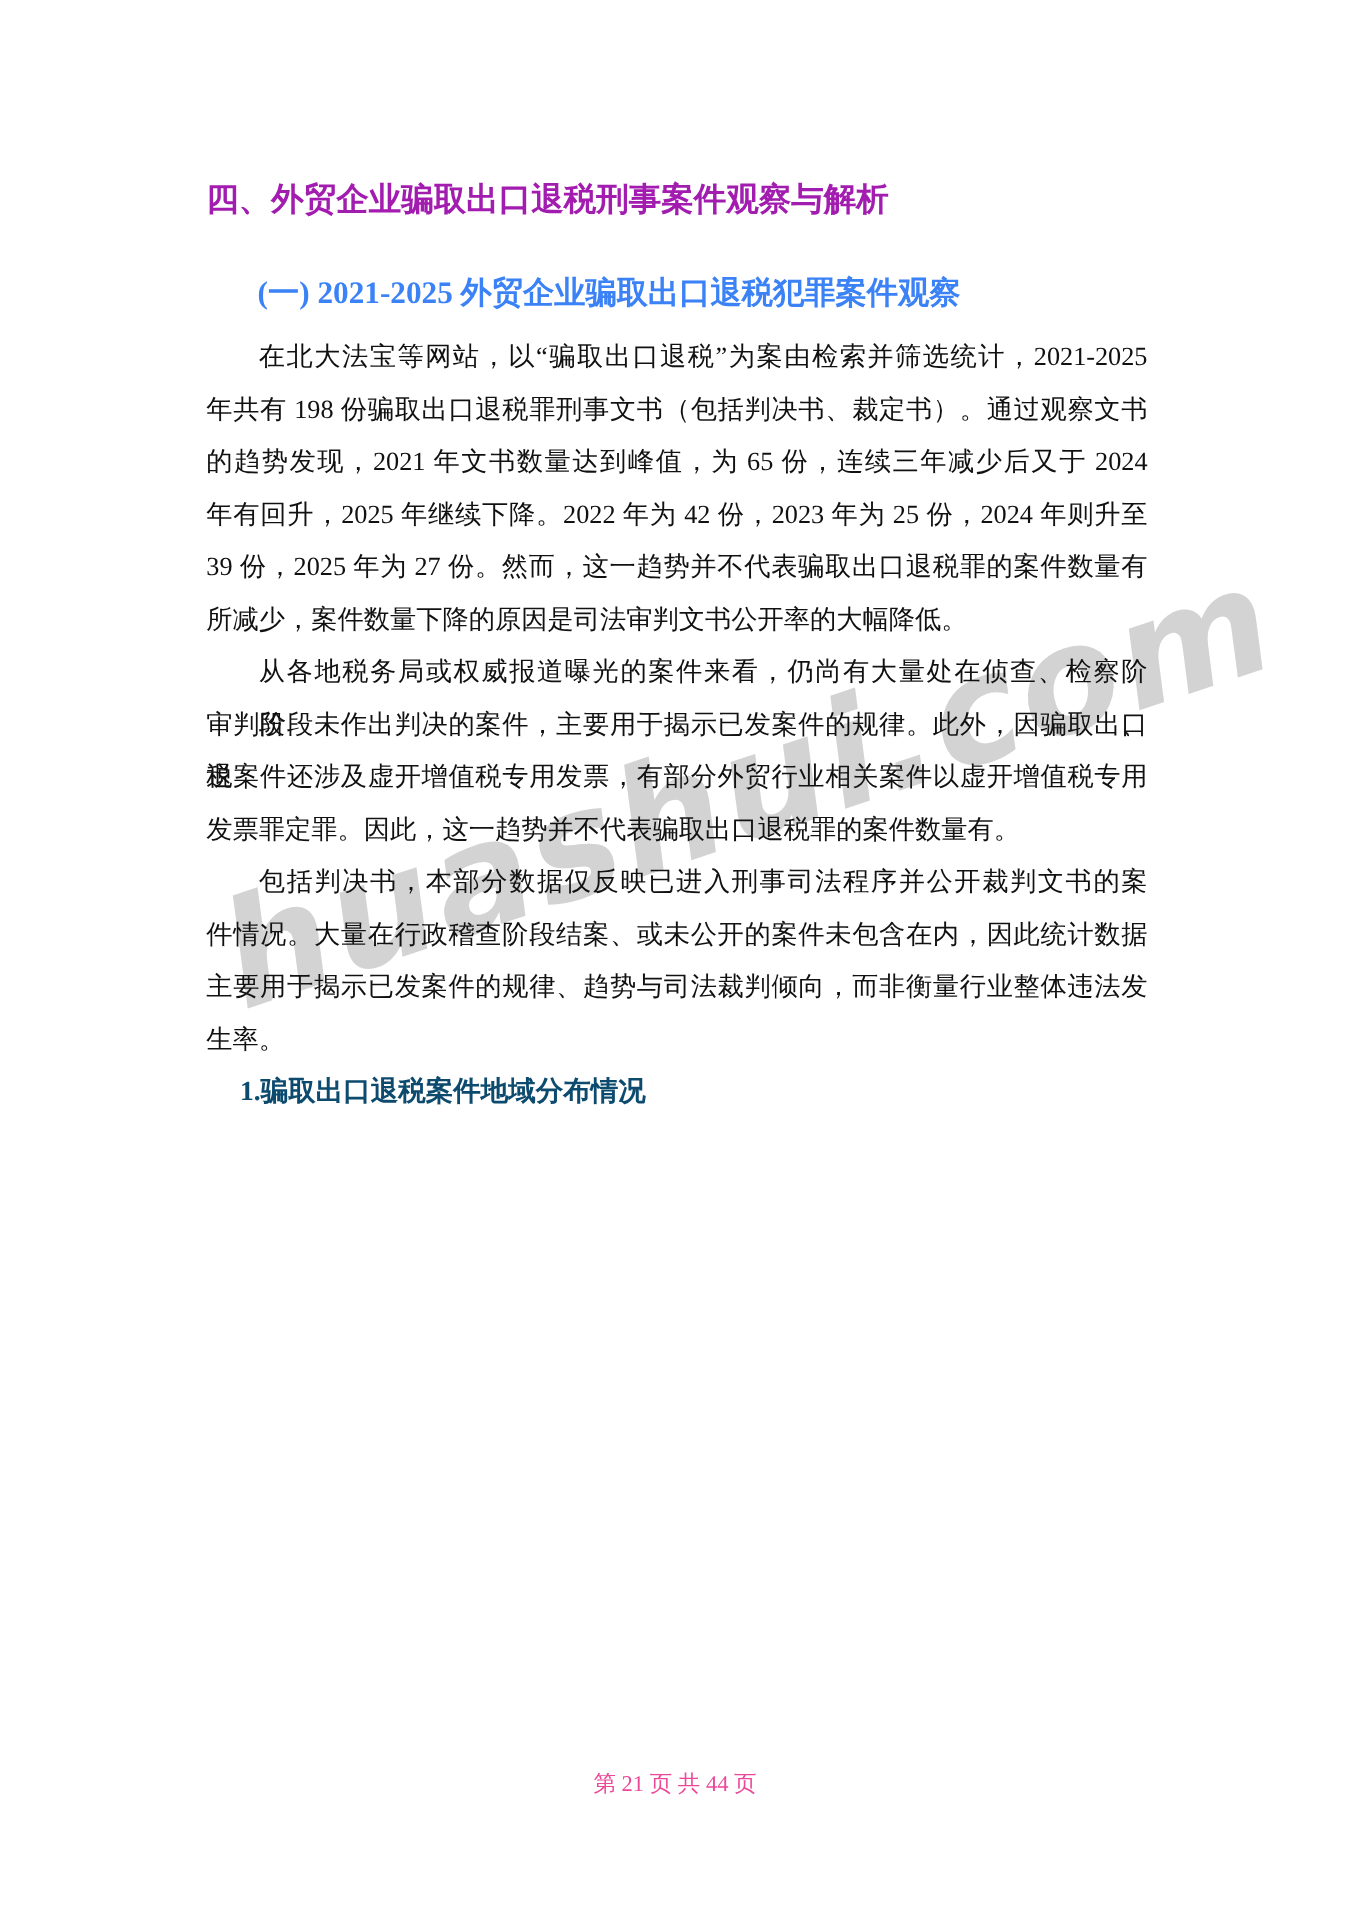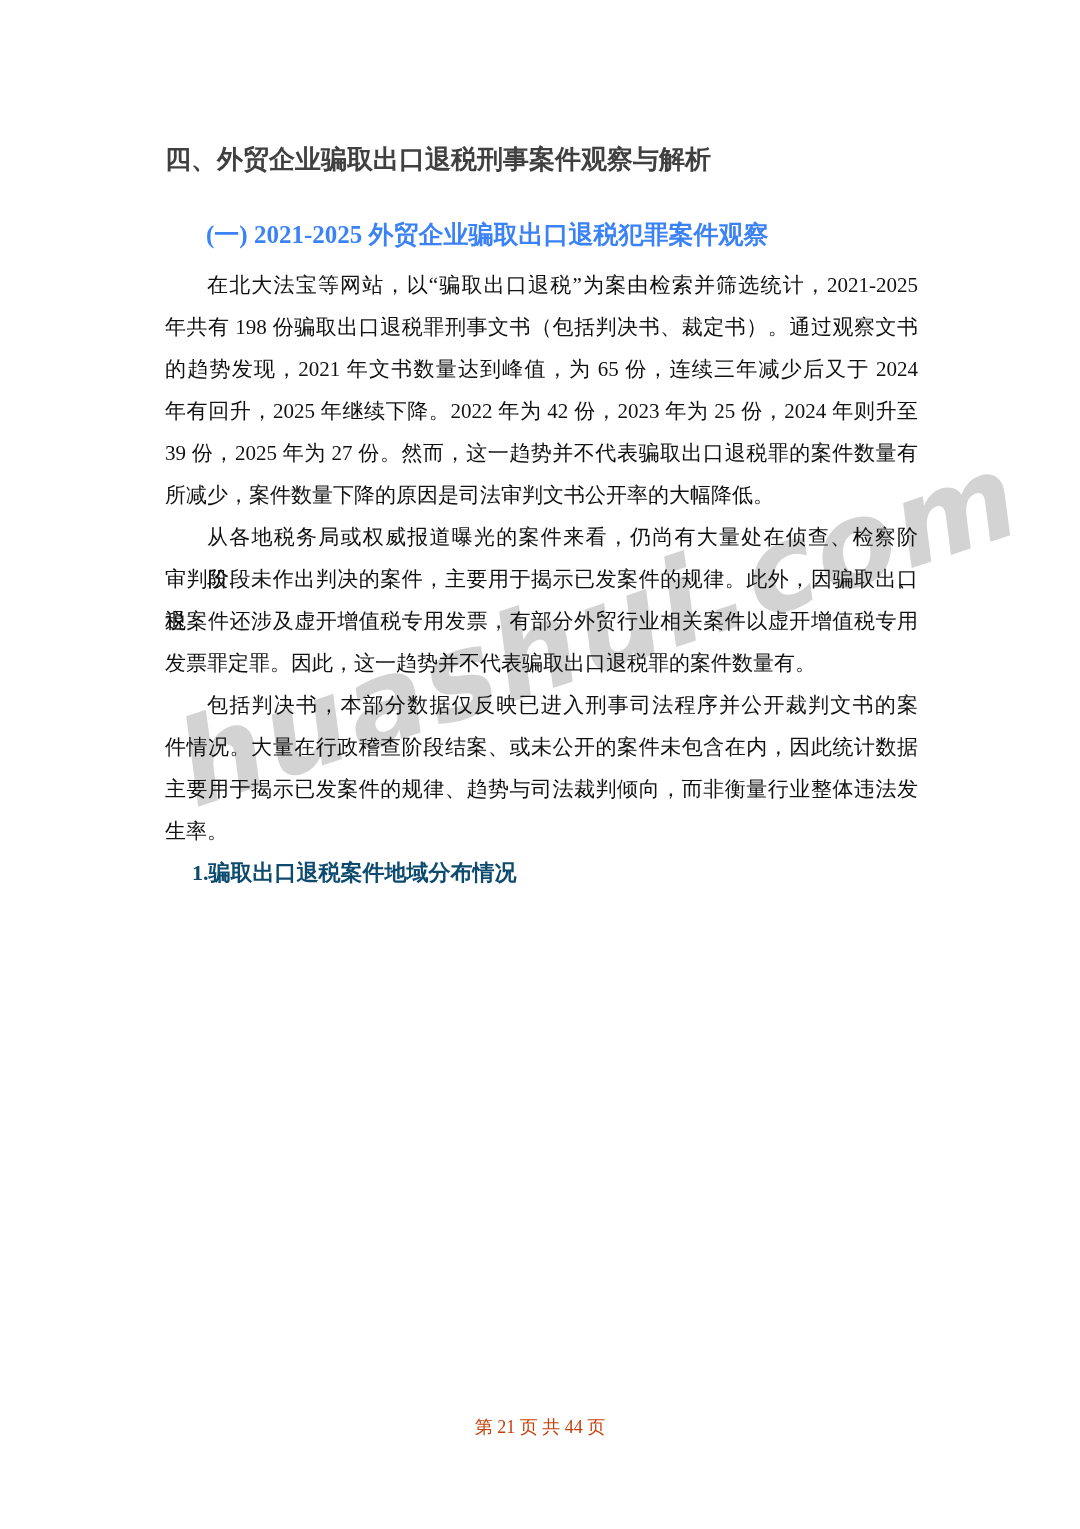--- a/index.html
+++ b/index.html
@@ -32,21 +32,21 @@
   .content { position: absolute; inset: 0; z-index: 1; }
   .h-section {
     position: absolute;
     left: 165px;
     top: 141px;
     margin: 0;
     font-family: "Liberation Sans", sans-serif;
     font-weight: bold;
     font-size: 26px;
     line-height: 36px;
-    color: #404040;
+    color: #a21caf;
     white-space: nowrap;
   }
   .h-subsection {
     position: absolute;
     left: 206px;
     top: 216px;
     margin: 0;
     font-size: 25px;
     line-height: 36px;
     font-weight: bold;
@@ -86,21 +86,21 @@
   .sub-item .num { font-family: "Liberation Serif", serif; }
   .sub-item .zh { font-family: "Liberation Sans", sans-serif; }
   .footer {
     position: absolute;
     left: 0;
     right: 0;
     top: 1413px;
     text-align: center;
     font-size: 18px;
     line-height: 28px;
-    color: #c2410c;
+    color: #ec4899;
   }
 </style>
 </head>
 <body>
 
 <div class="page">
 
   <div class="watermark">huashui.com</div>
 
   <div class="content">

